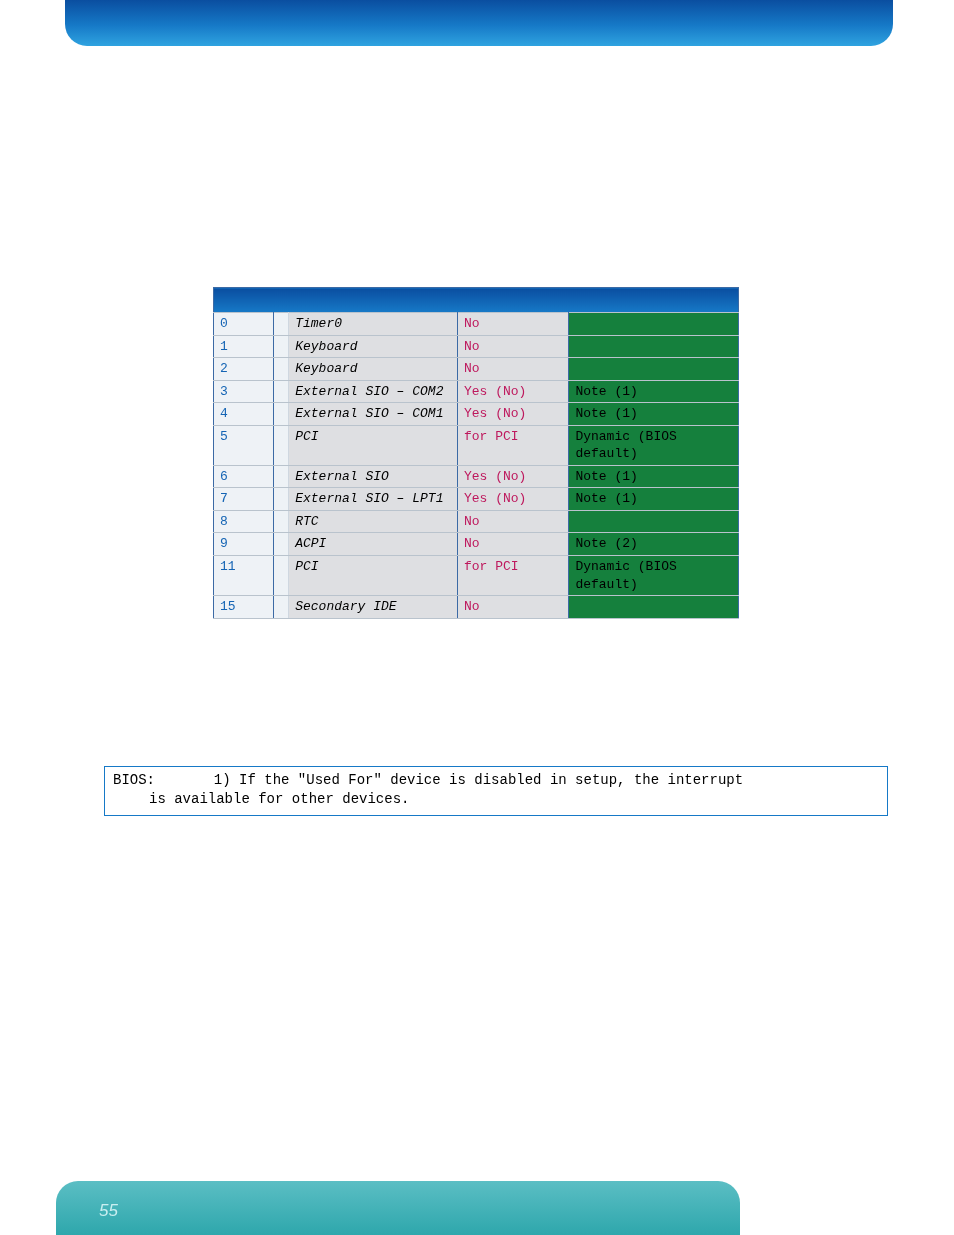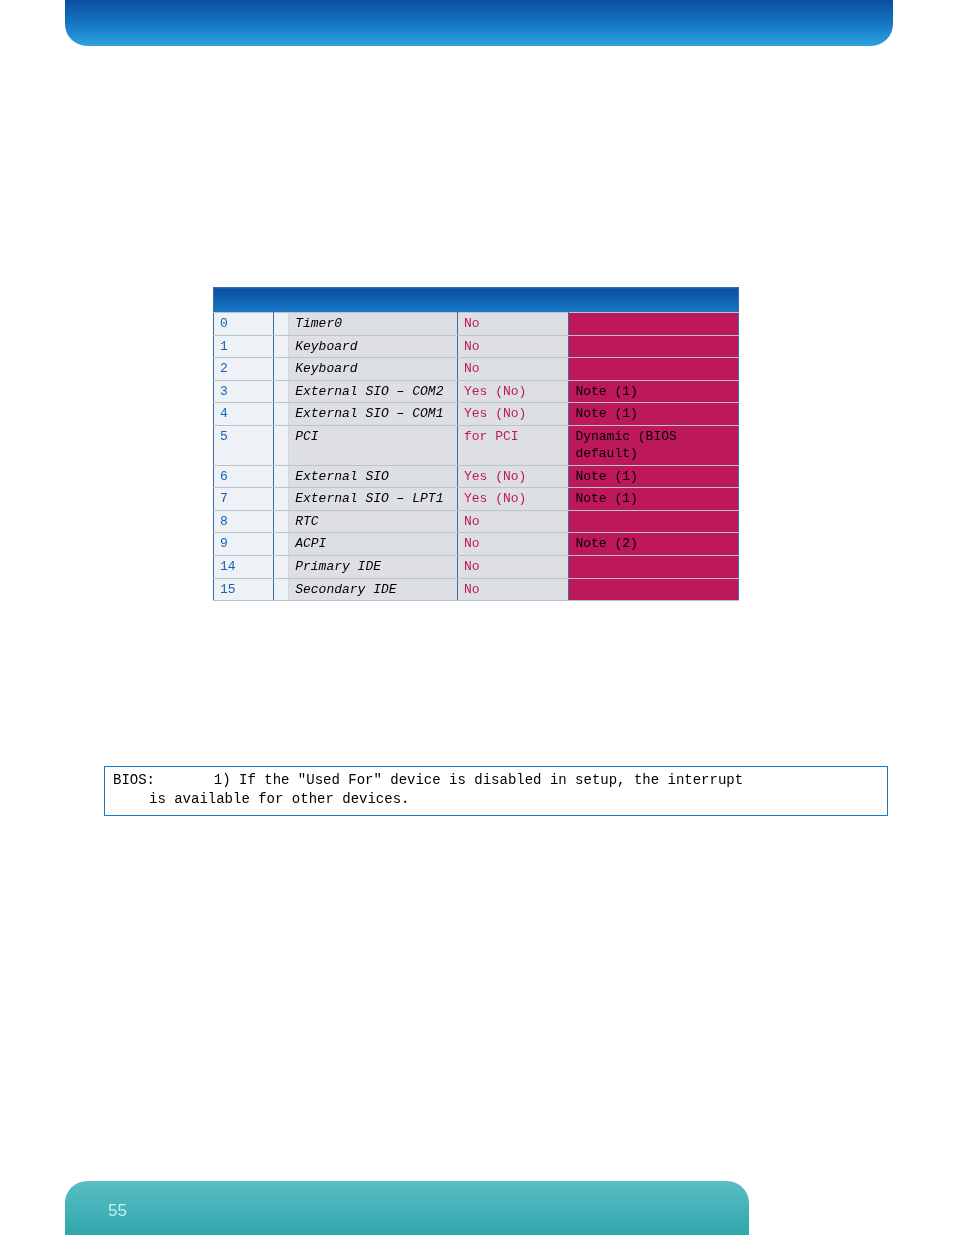--- a/index.html
+++ b/index.html
@@ -59,21 +59,21 @@
     font-style: italic;
   }
   .col-avail {
     width: 108px;
     background: #dedfe2;
     color: #be185d;
     border-right: 1px solid #3c6aa5;
   }
   .col-comm {
     width: 170px;
-    background: #be185d;
+    background: #15803d;
     color: #000;
   }
   
   .col-num-div {
     width: 2px;
     background: #eef2f6;
     border-right: 1px solid #cfd7e0;
     padding: 0;
   }
 
@@ -93,27 +93,28 @@
   .notes-label {
     display: inline;
   }
   .notes-indent {
     margin-left: 36px;
     display: block;
   }
 
   .footer-bar {
     position: absolute;
-    left: 65px;
+    left: 56px;
     bottom: 0;
     width: 684px;
     height: 54px;
     background: linear-gradient(180deg, #5bbec4 0%, #2ea7ac 100%);
     border-top-left-radius: 22px;
     border-top-right-radius: 22px;
+    font-style: italic;
   }
   .footer-pagenum {
     position: absolute;
     left: 43px;
     top: 20px;
     color: #c9eef0;
     font-family: Arial, sans-serif;
     font-size: 17px;
   }
 </style>
@@ -197,25 +198,25 @@
         <td class="col-comm"></td>
       </tr>
       <tr>
         <td class="col-num">9</td>
         <td class="col-num-div"></td>
         <td class="col-used">ACPI</td>
         <td class="col-avail">No</td>
         <td class="col-comm">Note (2)</td>
       </tr>
       <tr>
-        <td class="col-num">14</td>
-        <td class="col-num-div"></td>
-        <td class="col-used">Primary IDE</td>
-        <td class="col-avail">No</td>
-        <td class="col-comm"></td>
+        <td class="col-num">11</td>
+        <td class="col-num-div"></td>
+        <td class="col-used">PCI</td>
+        <td class="col-avail">for PCI</td>
+        <td class="col-comm">Dynamic (BIOS default)</td>
       </tr>
       <tr>
         <td class="col-num">15</td>
         <td class="col-num-div"></td>
         <td class="col-used">Secondary IDE</td>
         <td class="col-avail">No</td>
         <td class="col-comm"></td>
       </tr>
     </tbody>
 </table>

